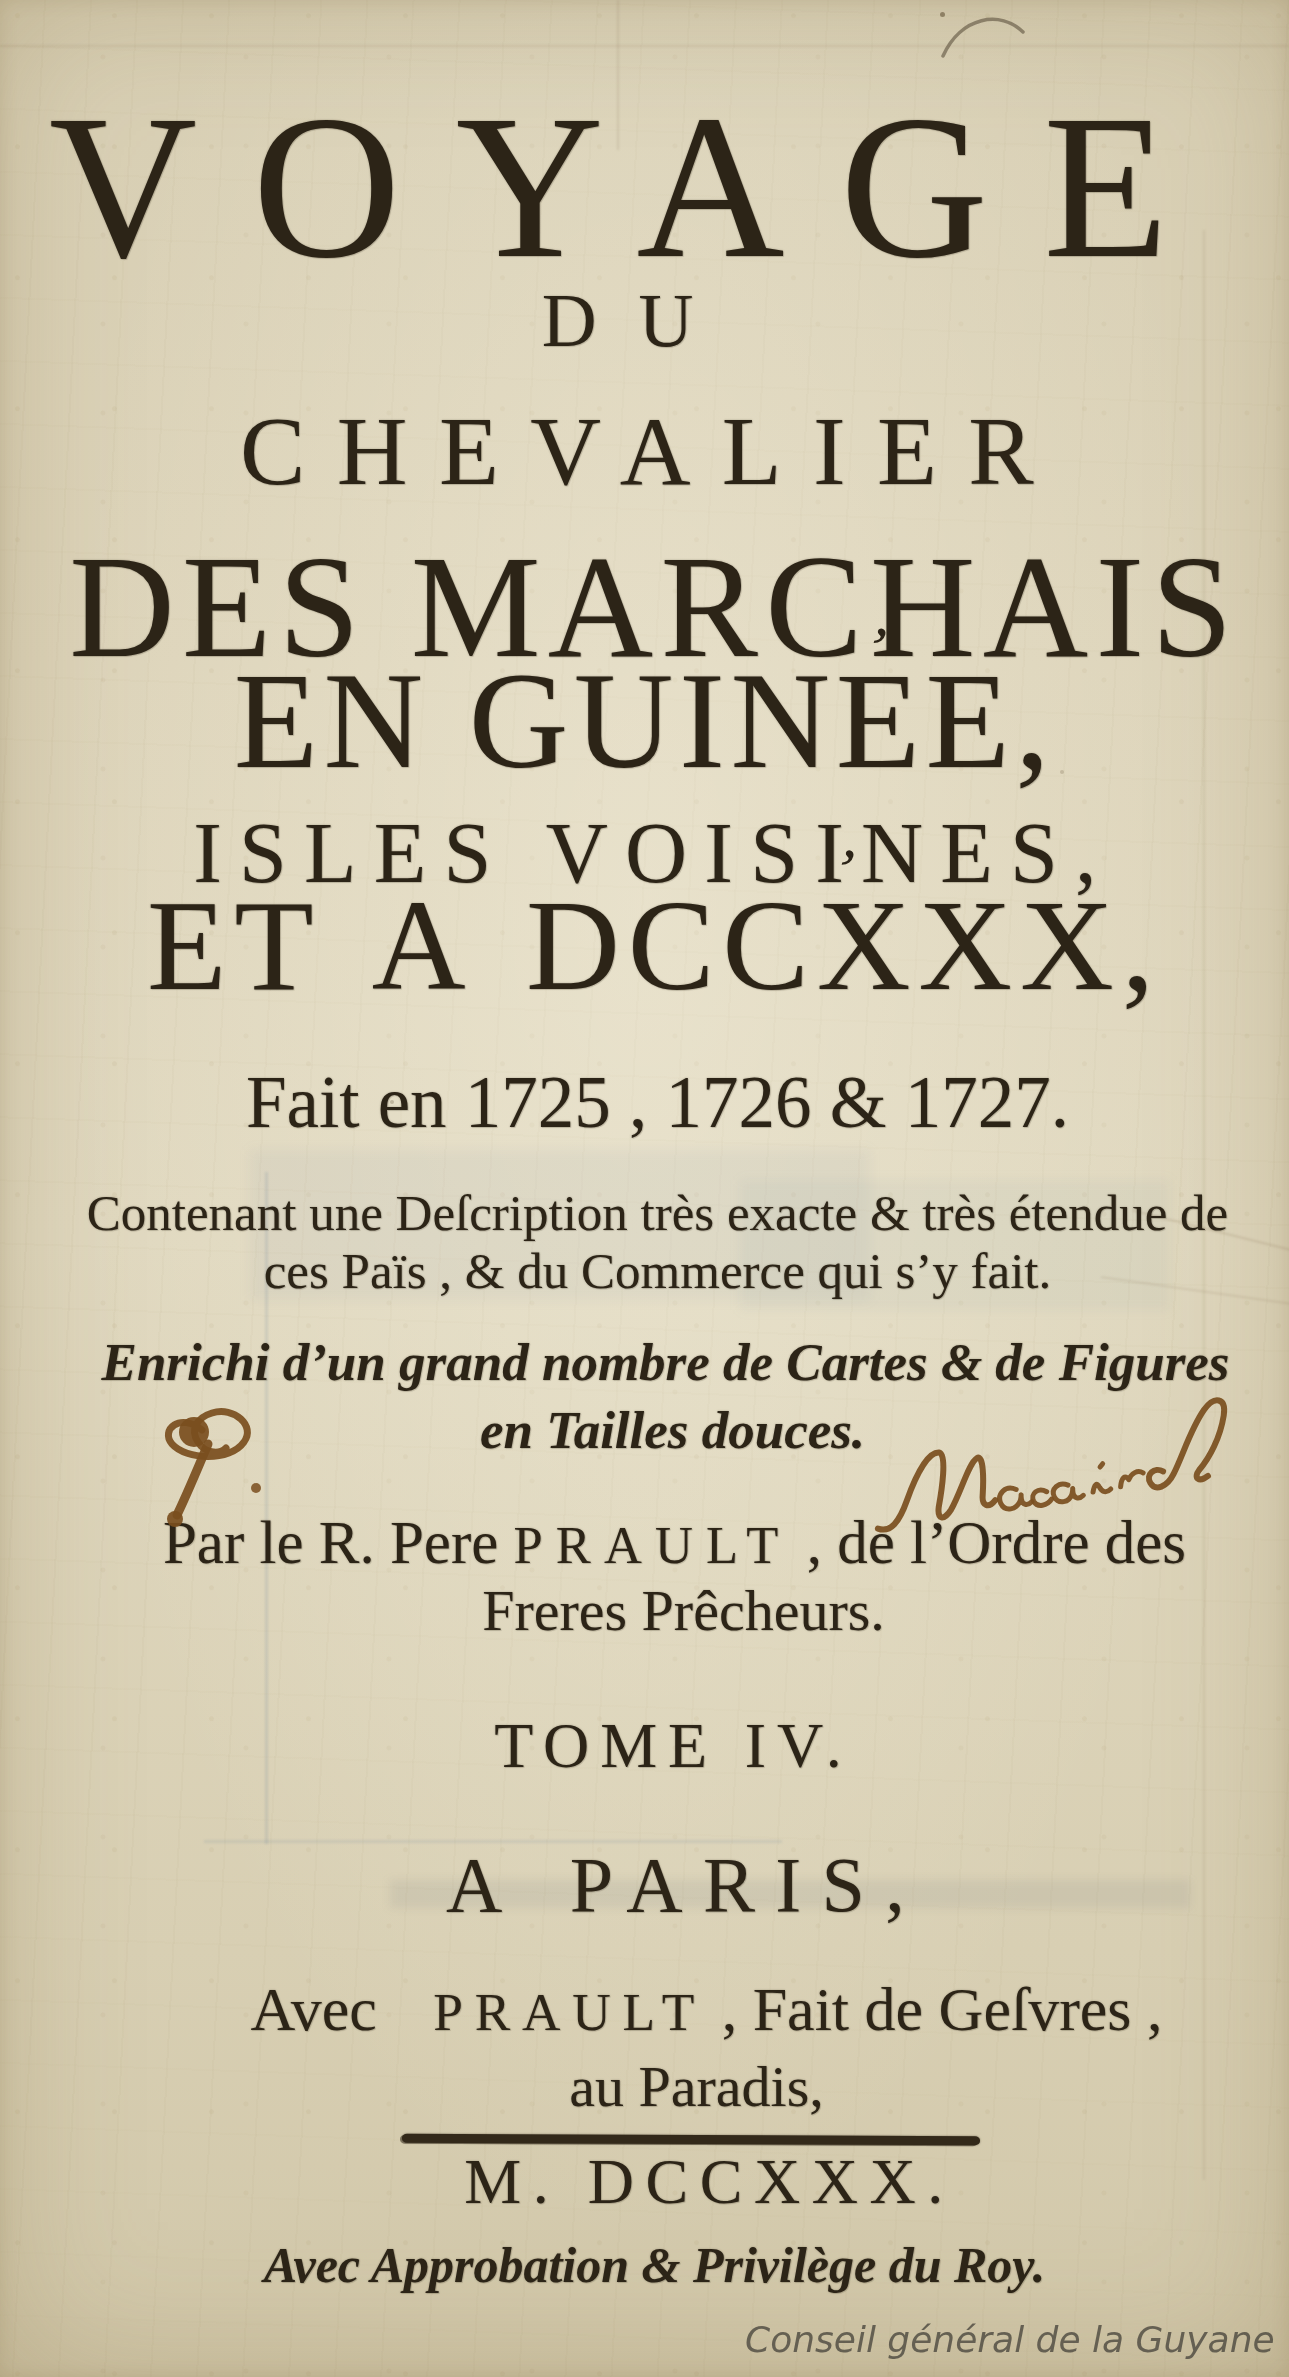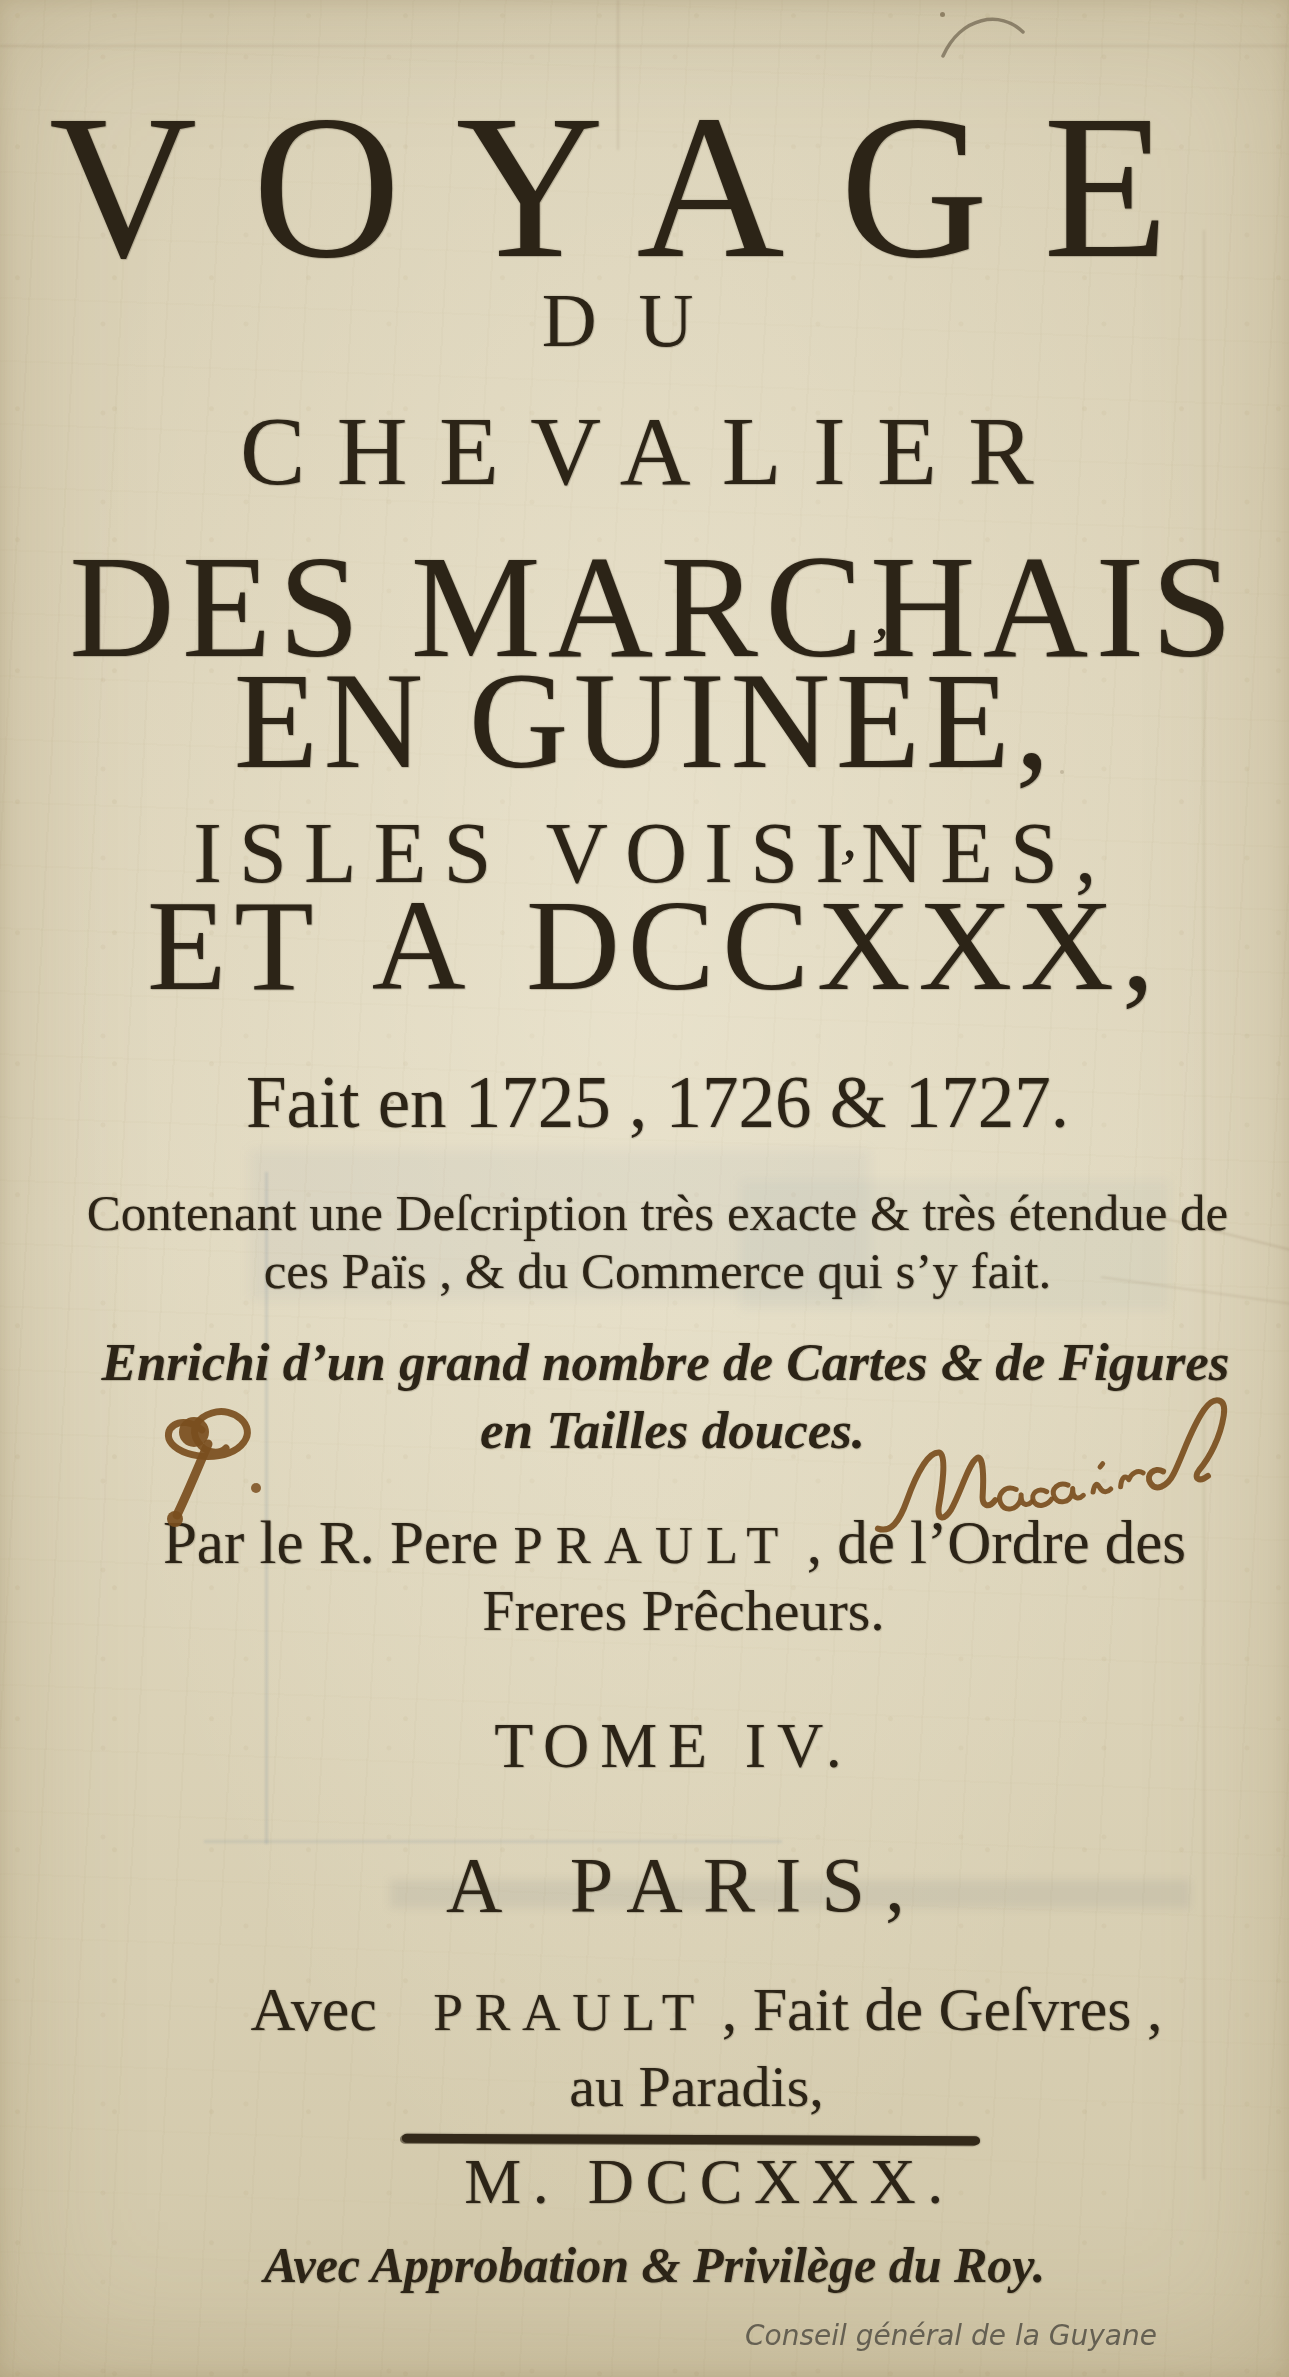--- a/index.html
+++ b/index.html
@@ -68,21 +68,21 @@
   
   .wm-site{
     position:absolute;left:748px;top:2232px;
     font-family:"DejaVu Sans","Liberation Sans",sans-serif;
     font-size:78px;line-height:1;letter-spacing:2px;
     color:rgba(73,68,59,0.60);text-shadow:none;white-space:nowrap;
   }
   .wm-org{
     position:absolute;left:745px;top:2322px;
     font-family:"DejaVu Sans","Liberation Sans",sans-serif;
-    font-style:italic;font-size:28px;line-height:1;
+    font-style:italic;font-size:36px;line-height:1;
     color:rgba(78,74,65,0.82);text-shadow:none;white-space:nowrap;
   }
   
   .artifact{position:absolute;pointer-events:none;}
   .crease-h-top{left:0;top:45px;width:100%;height:2px;background:rgba(122,102,68,0.12);filter:blur(1px);}
   .crease-v-top{left:617px;top:0;width:2px;height:150px;background:rgba(122,102,68,0.14);filter:blur(1px);}
   .fold-right{left:1203px;top:230px;width:2px;height:1950px;background:rgba(122,102,68,0.12);filter:blur(1px);}
   .bleed-v{left:265px;top:1172px;width:3px;height:672px;background:rgba(92,120,152,0.16);filter:blur(1px);}
   .bleed-h{left:204px;top:1840px;width:578px;height:3px;background:rgba(92,120,152,0.13);filter:blur(1px);}
   .bleed-box1{left:250px;top:1150px;width:620px;height:150px;background:rgba(108,134,152,0.07);filter:blur(6px);}

